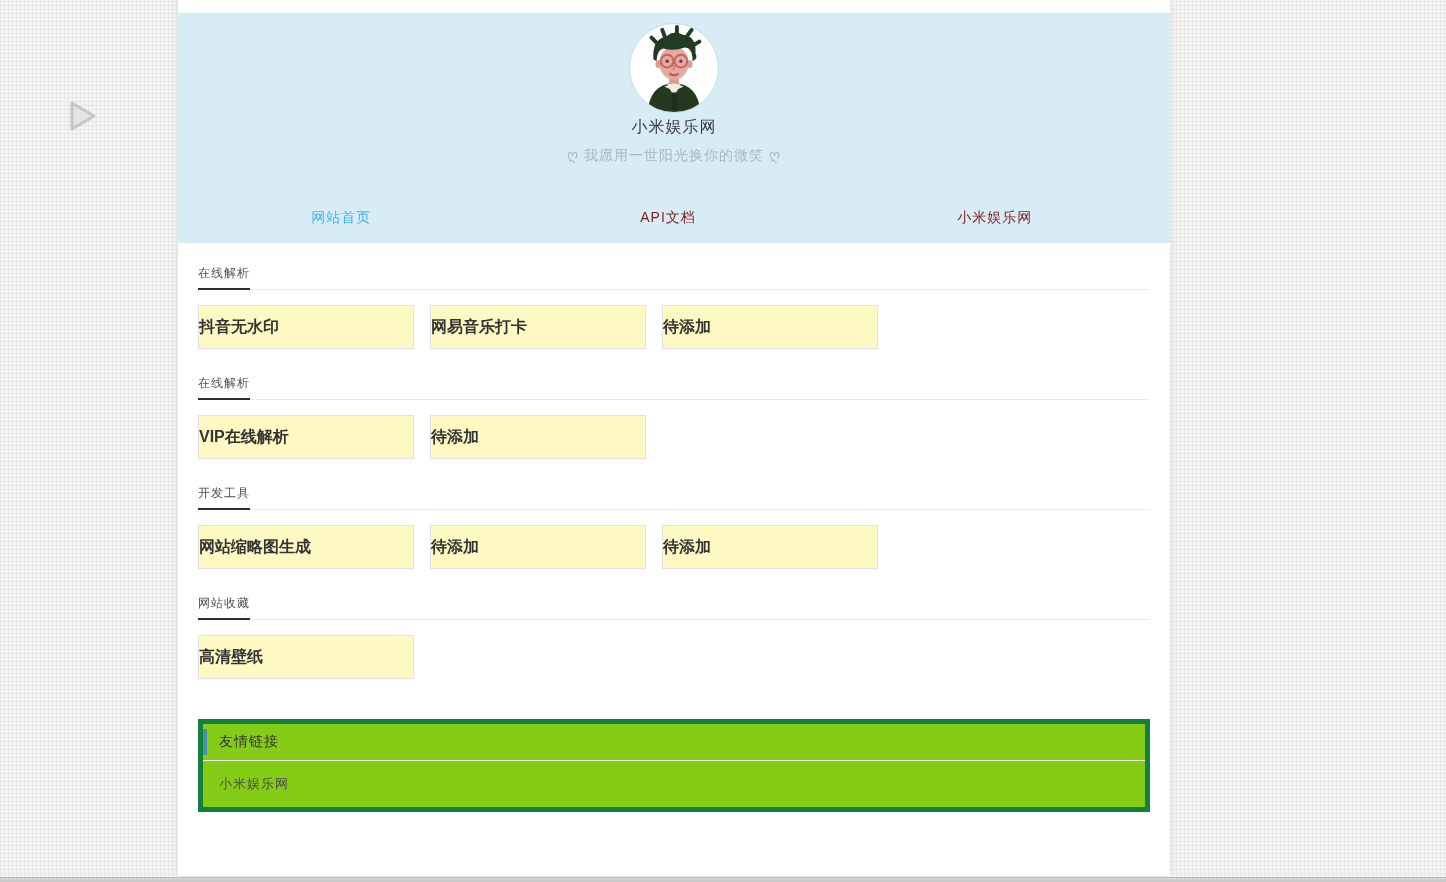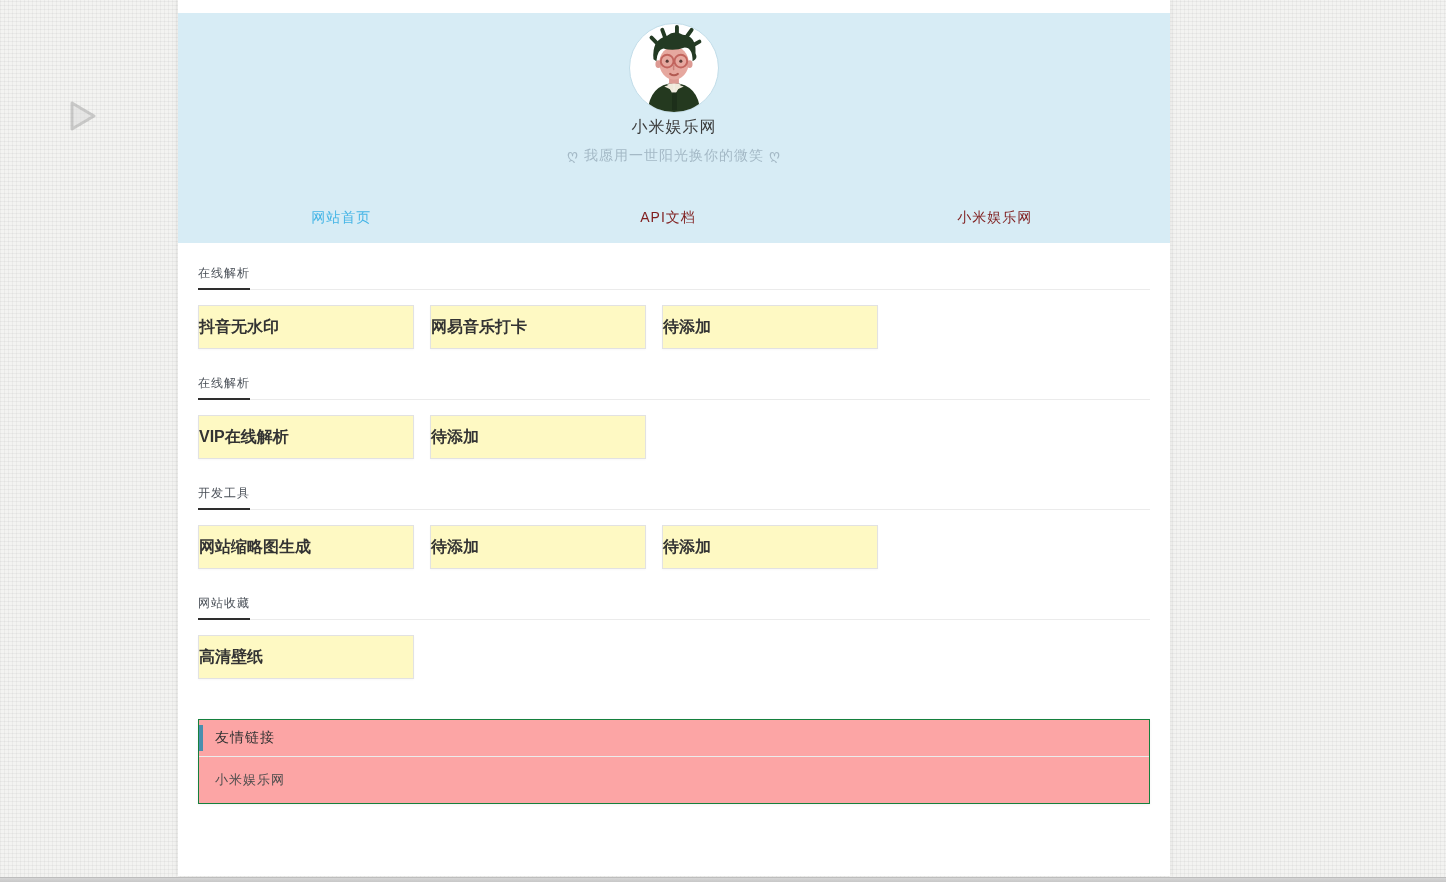--- a/index.html
+++ b/index.html
@@ -115,22 +115,22 @@
     font-size: 16px;
     font-weight: bold;
     color: #333;
     cursor: pointer;
     font-family: "Liberation Sans", "DejaVu Sans", sans-serif;
   }
 
   
   .friend-panel {
     margin-top: 40px;
-    border: 1px solid #15803d;
-    background: #fca5a5;
+    border: 5px solid #15803d;
+    background: #84cc16;
     box-shadow: 0 1px 3px rgba(0,0,0,0.05);
   }
   .friend-header {
     position: relative;
     padding: 9px 16px;
     font-size: 14px;
     color: #333;
     border-bottom: 1px solid #ececec;
     letter-spacing: 1px;
   }

